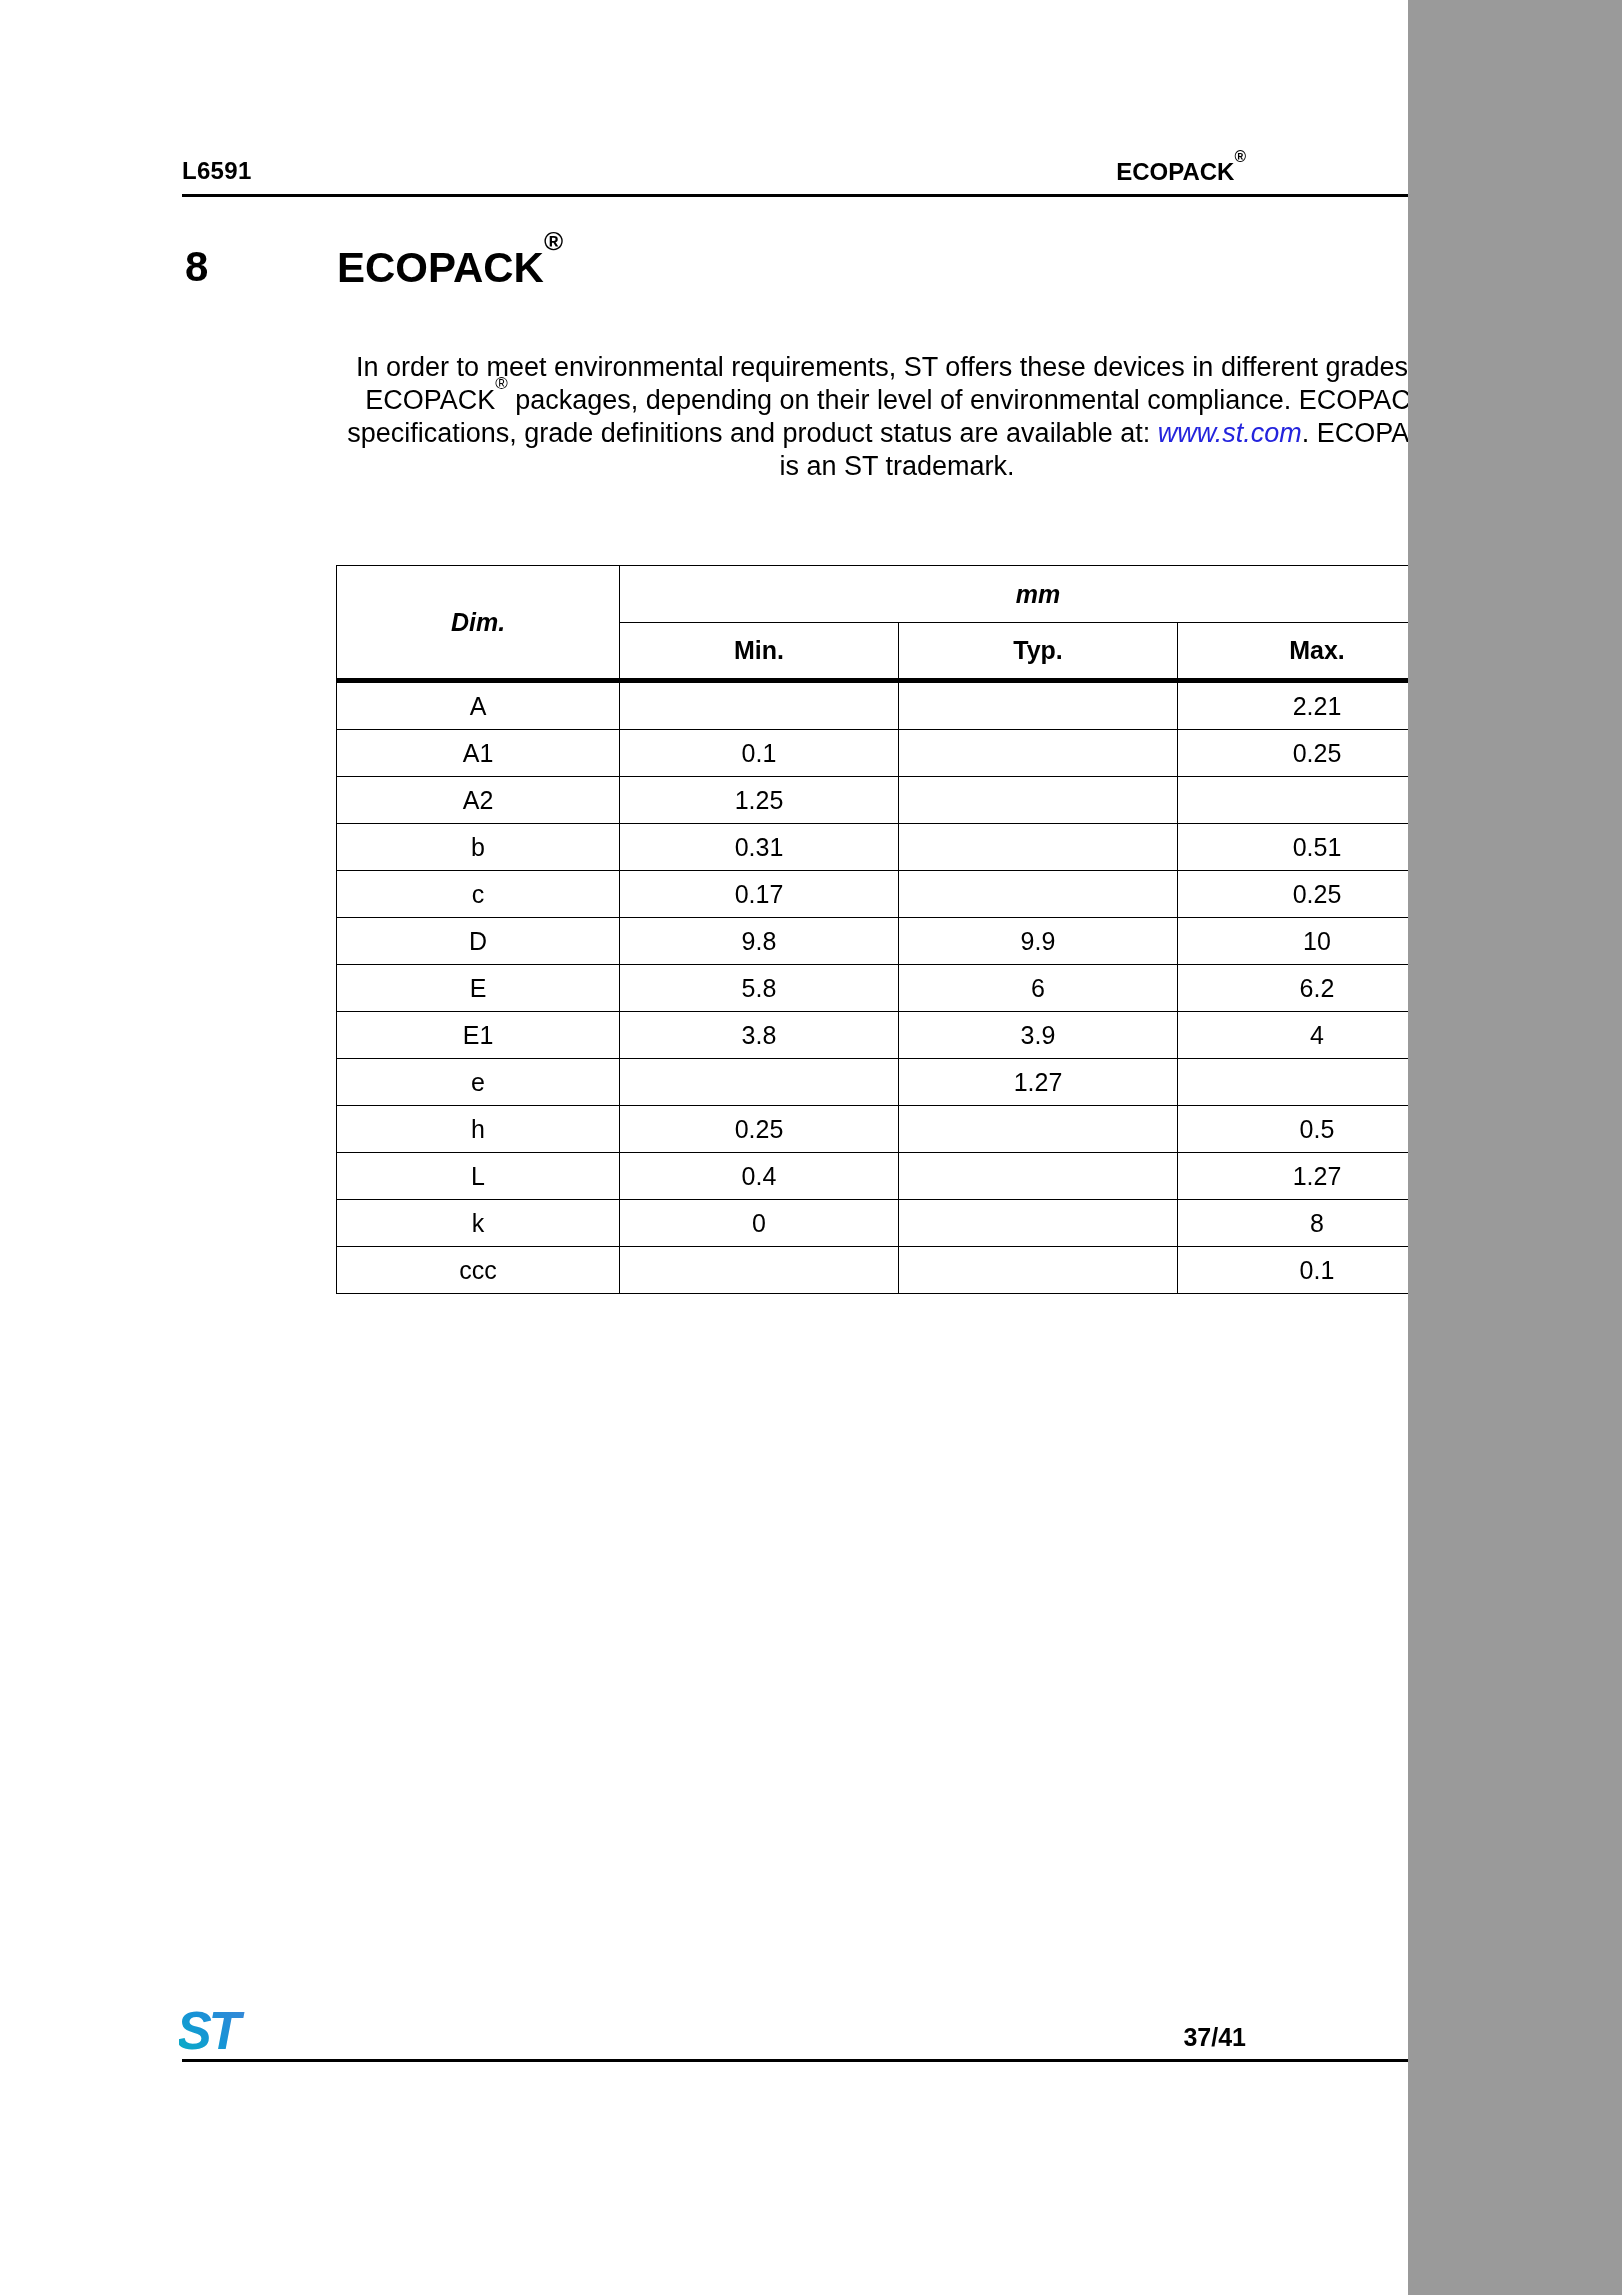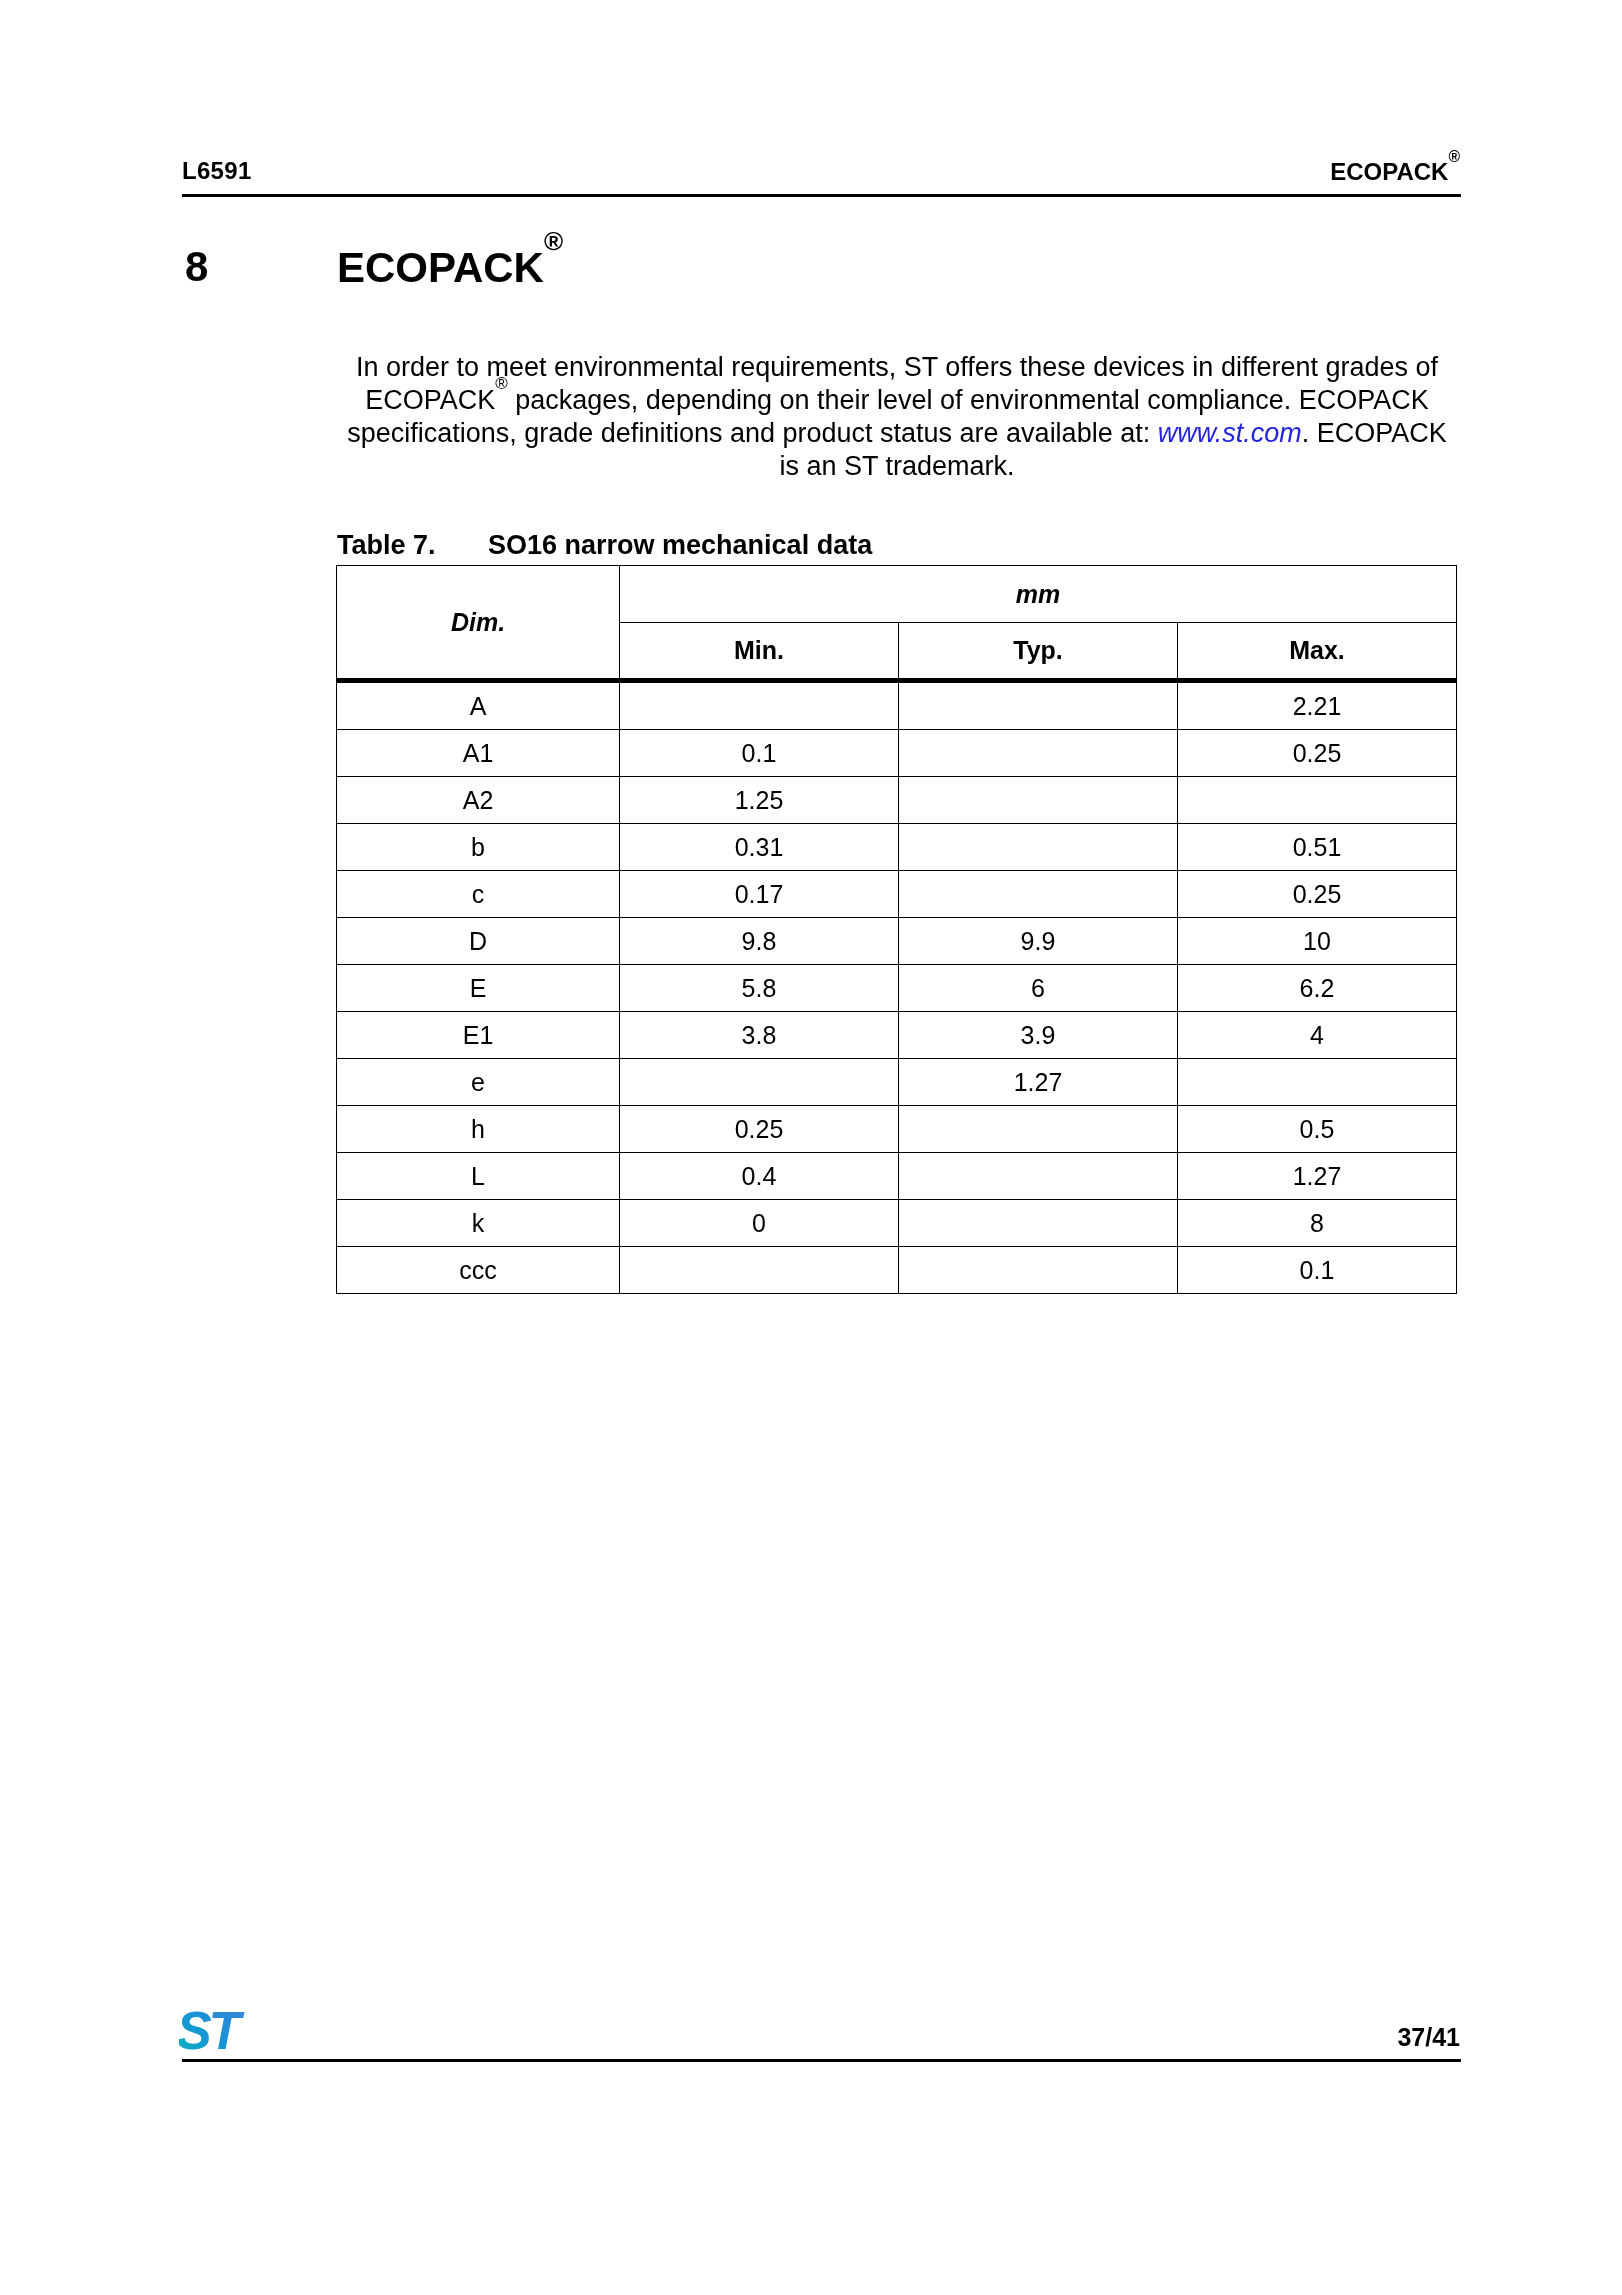--- a/index.html
+++ b/index.html
@@ -1,18 +1,18 @@
 <!DOCTYPE html>
 <html style="--link-color: #2424dd;font-size:10.5px"><head>
 <meta charset="utf-8">
 <style>
   html,body{margin:0;padding:0;background:#9a9a9a;}
   .page{
     position:relative;
-    width:1622px;height:2295px;
+    width:1408px;height:2295px;
     background:#ffffff;
     font-family:"Liberation Sans",sans-serif;
     color:#000000;
     overflow:hidden;
   }
 
   
   .hdr-left{
     position:absolute;left:182px;top:157px;
     font-size:24px;font-weight:bold;letter-spacing:0.3px;
@@ -96,23 +96,20 @@
 
   <span class="hdr-left">L6591</span>
   <div class="hdr-right"><span>ECOPACK</span><sup>®</sup></div>
   <div class="hdr-rule"></div>
 
   <span class="sec-num">8</span>
   <h1 class="sec-title" style="margin:0;"><span>ECOPACK</span><sup>®</sup></h1>
 
   <p class="par"><span>In order to meet environmental requirements, ST offers these devices in different grades of ECOPACK</span><sup>®</sup><span> packages, depending on their level of environmental compliance. ECOPACK specifications, grade definitions and product status are available at: </span><a class="link" href="#">www.st.com</a><span>. ECOPACK is an ST trademark.</span></p>
 
-  <div class="tbl-title">
-    <span class="lbl">Table 7.</span><span>SO16 narrow mechanical data</span>
-  </div>
 
   <table class="mech">
     <colgroup>
       <col style="width:283px">
         <col style="width:279px">
         <col style="width:279px">
         <col style="width:279px">
     </colgroup>
     <thead>
       <tr class="unit-row">

